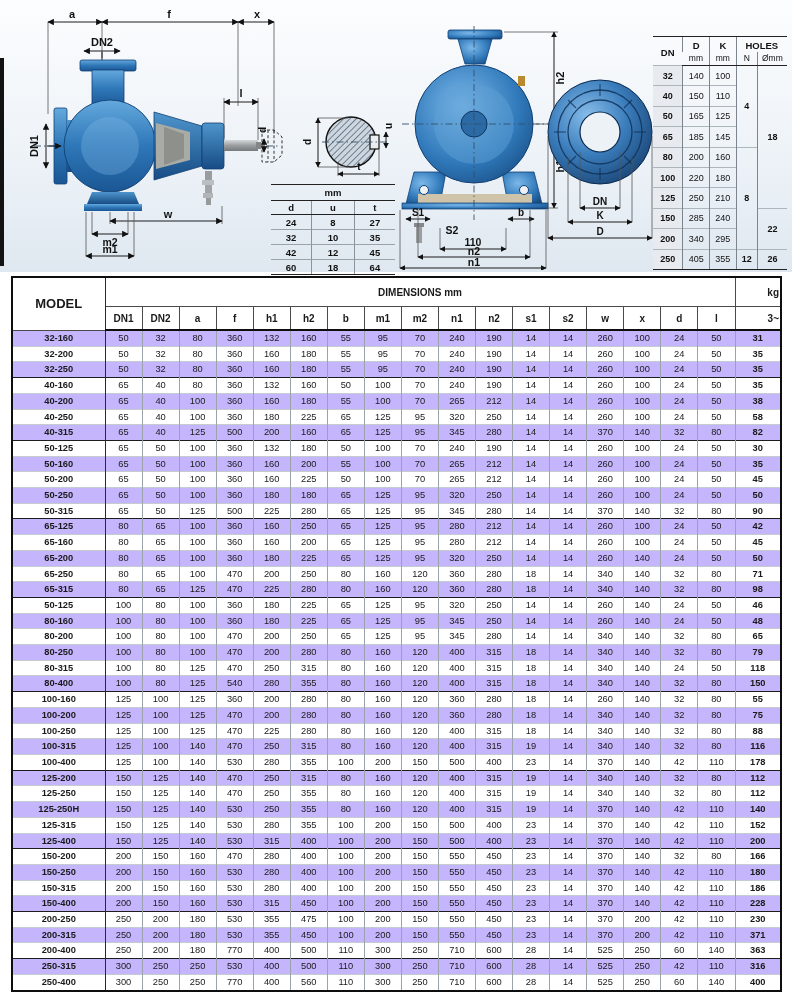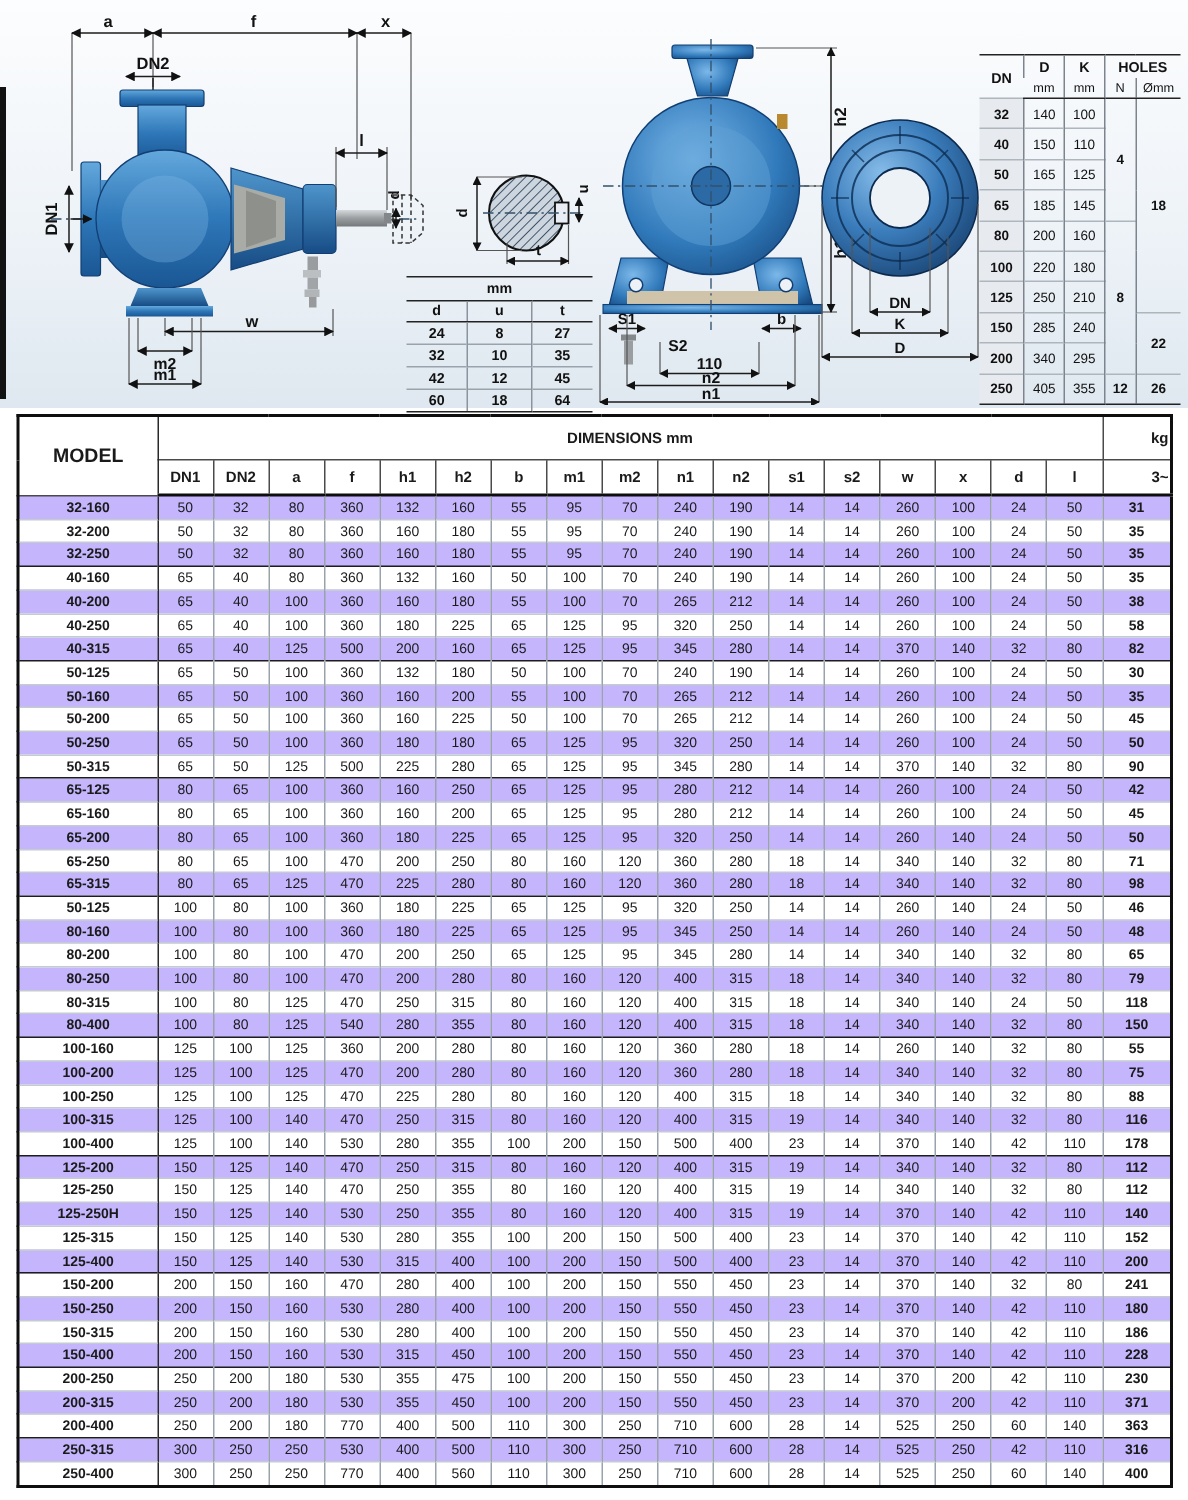--- a/index.html
+++ b/index.html
@@ -1122,21 +1122,21 @@
         <td>200</td>
         <td>150</td>
         <td>550</td>
         <td>450</td>
         <td>23</td>
         <td>14</td>
         <td>370</td>
         <td>140</td>
         <td>32</td>
         <td>80</td>
-        <td class="kg">241</td>
+        <td class="kg">166</td>
       </tr>
       <tr class="alt">
         <td class="model">150-250</td>
         <td>200</td>
         <td>150</td>
         <td>160</td>
         <td>530</td>
         <td>280</td>
         <td>400</td>
         <td>100</td>

